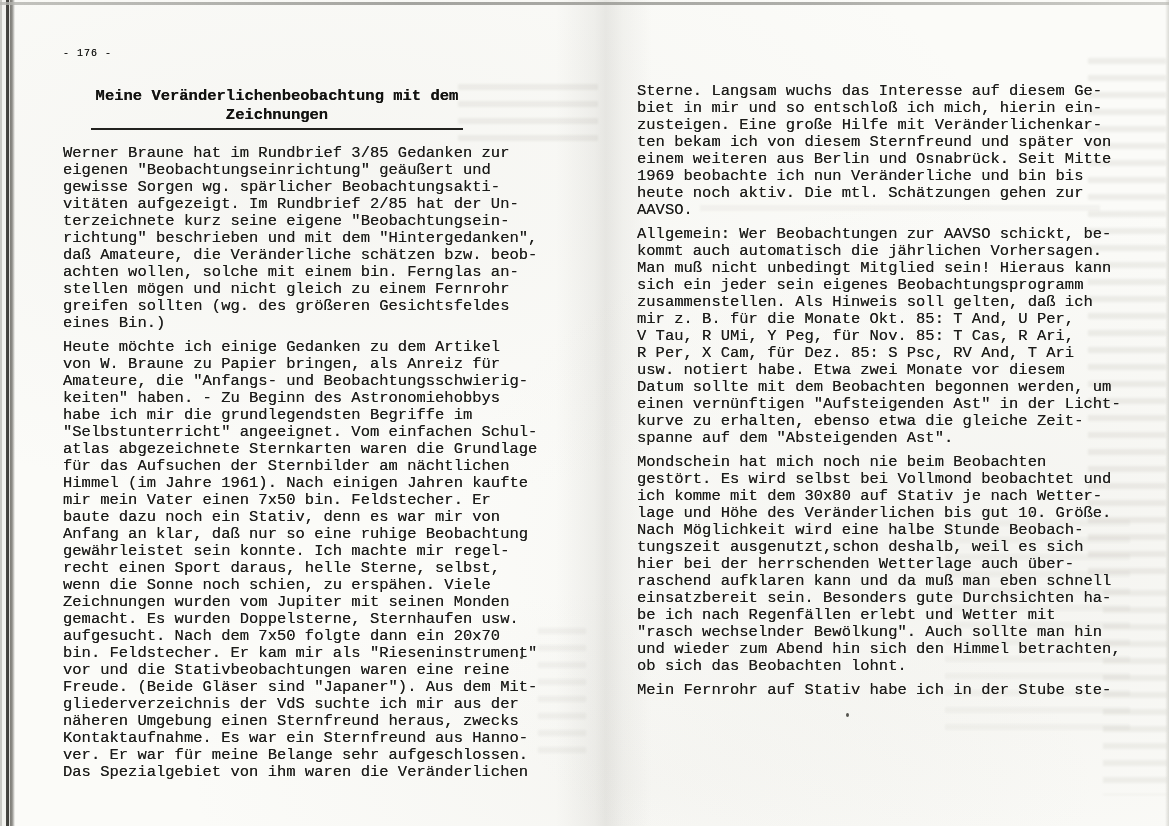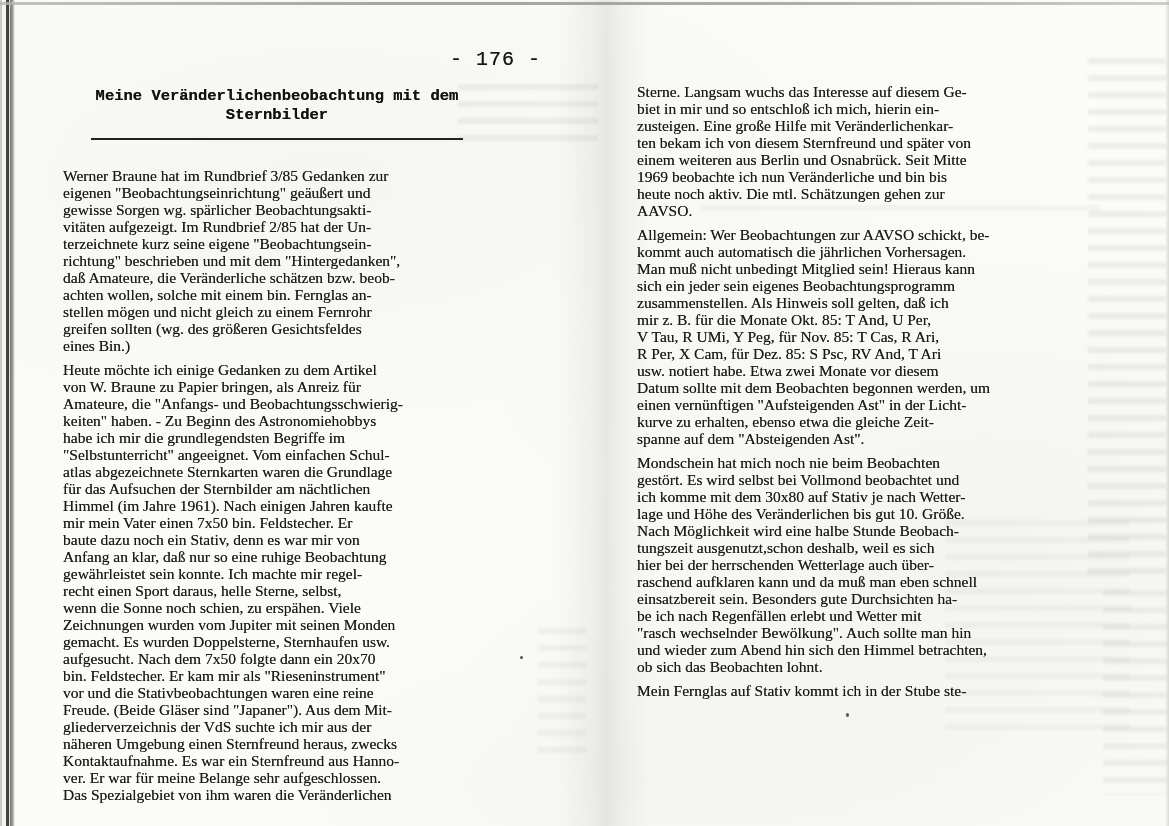--- a/index.html
+++ b/index.html
@@ -73,52 +73,51 @@
   .speck-1 { left: 520px; top: 656px; width: 3px; height: 3px; }
   .speck-2 { left: 846px; top: 713px; width: 3px; height: 4px; }
 
   
   .page { position: absolute; top: 0; z-index: 3; }
   .page-left  { left: 63px;  width: 478px; height: 826px; }
   .page-right { left: 637px; width: 484px; height: 826px; }
 
   .pagenum {
     position: absolute; left: 0; width: 100%;
-    text-align: right;
-    font-size: 20px;
+    text-align: left;
+    font-size: 10px;
     letter-spacing: 1px;
     color: #161614;
     text-shadow: 0 0 0.5px rgba(20,20,18,0.75);
     white-space: pre;
   }
   .page-left  .pagenum { top: 48px; }
   .page-right .pagenum { top: 44px; }
 
   .article-title {
     position: absolute; left: 28px; top: 87px; width: 372px;
     margin: 0;
     text-align: center;
     font-size: 15.5px;
     font-weight: bold;
     line-height: 19px;
     color: #121210;
     border-bottom: 2px solid #22221f;
-    padding-bottom: 13px;
+    padding-bottom: 3px;
     text-shadow: 0 0 0.6px rgba(15,15,12,0.8);
   }
 
   .body-text {
     position: absolute; left: 0;
     font-size: 15.5px;
     line-height: 17px;
     color: #1b1b19;
     text-shadow: 0 0 0.55px rgba(22,22,20,0.72);
-    font-family: Liberation Serif, serif;
-  }
-  .page-left  .body-text { top: 167px; width: 478px; }
+  }
+  .page-left  .body-text { top: 145px; width: 478px; }
   .page-right .body-text { top: 83px;  width: 484px; }
 
   .para {
     margin: 0 0 7px 0;
     white-space: pre;
   }
 </style>
 </head>
 <body>
 
@@ -129,21 +128,21 @@
   <div class="ghost ghost-right-lower"></div>
   <div class="ghost ghost-right-inline"></div>
   <div class="ghost ghost-left-margin"></div>
   <div class="ghost ghost-under-aavso"></div>
 
   <div class="speck speck-1"></div>
   <div class="speck speck-2"></div>
 
   <div class="page page-left">
     <div class="pagenum">- 176 -</div>
-    <h1 class="article-title"><span>Meine Veränderlichenbeobachtung mit dem</span><br><span>Sternbilder</span></h1>
+    <h1 class="article-title"><span>Meine Veränderlichenbeobachtung mit dem</span><br><span>Zeichnungen</span></h1>
     <div class="body-text">
         <p class="para">Werner Braune hat im Rundbrief 3/85 Gedanken zur
 eigenen "Beobachtungseinrichtung" geäußert und
 gewisse Sorgen wg. spärlicher Beobachtungsakti-
 vitäten aufgezeigt. Im Rundbrief 2/85 hat der Un-
 terzeichnete kurz seine eigene "Beobachtungsein-
 richtung" beschrieben und mit dem "Hintergedanken",
 daß Amateure, die Veränderliche schätzen bzw. beob-
 achten wollen, solche mit einem bin. Fernglas an-
 stellen mögen und nicht gleich zu einem Fernrohr
@@ -207,21 +206,21 @@
 lage und Höhe des Veränderlichen bis gut 10. Größe.
 Nach Möglichkeit wird eine halbe Stunde Beobach-
 tungszeit ausgenutzt,schon deshalb, weil es sich
 hier bei der herrschenden Wetterlage auch über-
 raschend aufklaren kann und da muß man eben schnell
 einsatzbereit sein. Besonders gute Durchsichten ha-
 be ich nach Regenfällen erlebt und Wetter mit
 "rasch wechselnder Bewölkung". Auch sollte man hin
 und wieder zum Abend hin sich den Himmel betrachten,
 ob sich das Beobachten lohnt.</p>
-        <p class="para">Mein Fernglas auf Stativ kommt ich in der Stube ste-</p>
+        <p class="para">Mein Fernrohr auf Stativ habe ich in der Stube ste-</p>
       </div>
   </div>
 
   <div class="gutter-shadow"></div>
   <div class="edge-left"></div>
   <div class="edge-top"></div>
   <div class="edge-right"></div>
 
 </div>
 

